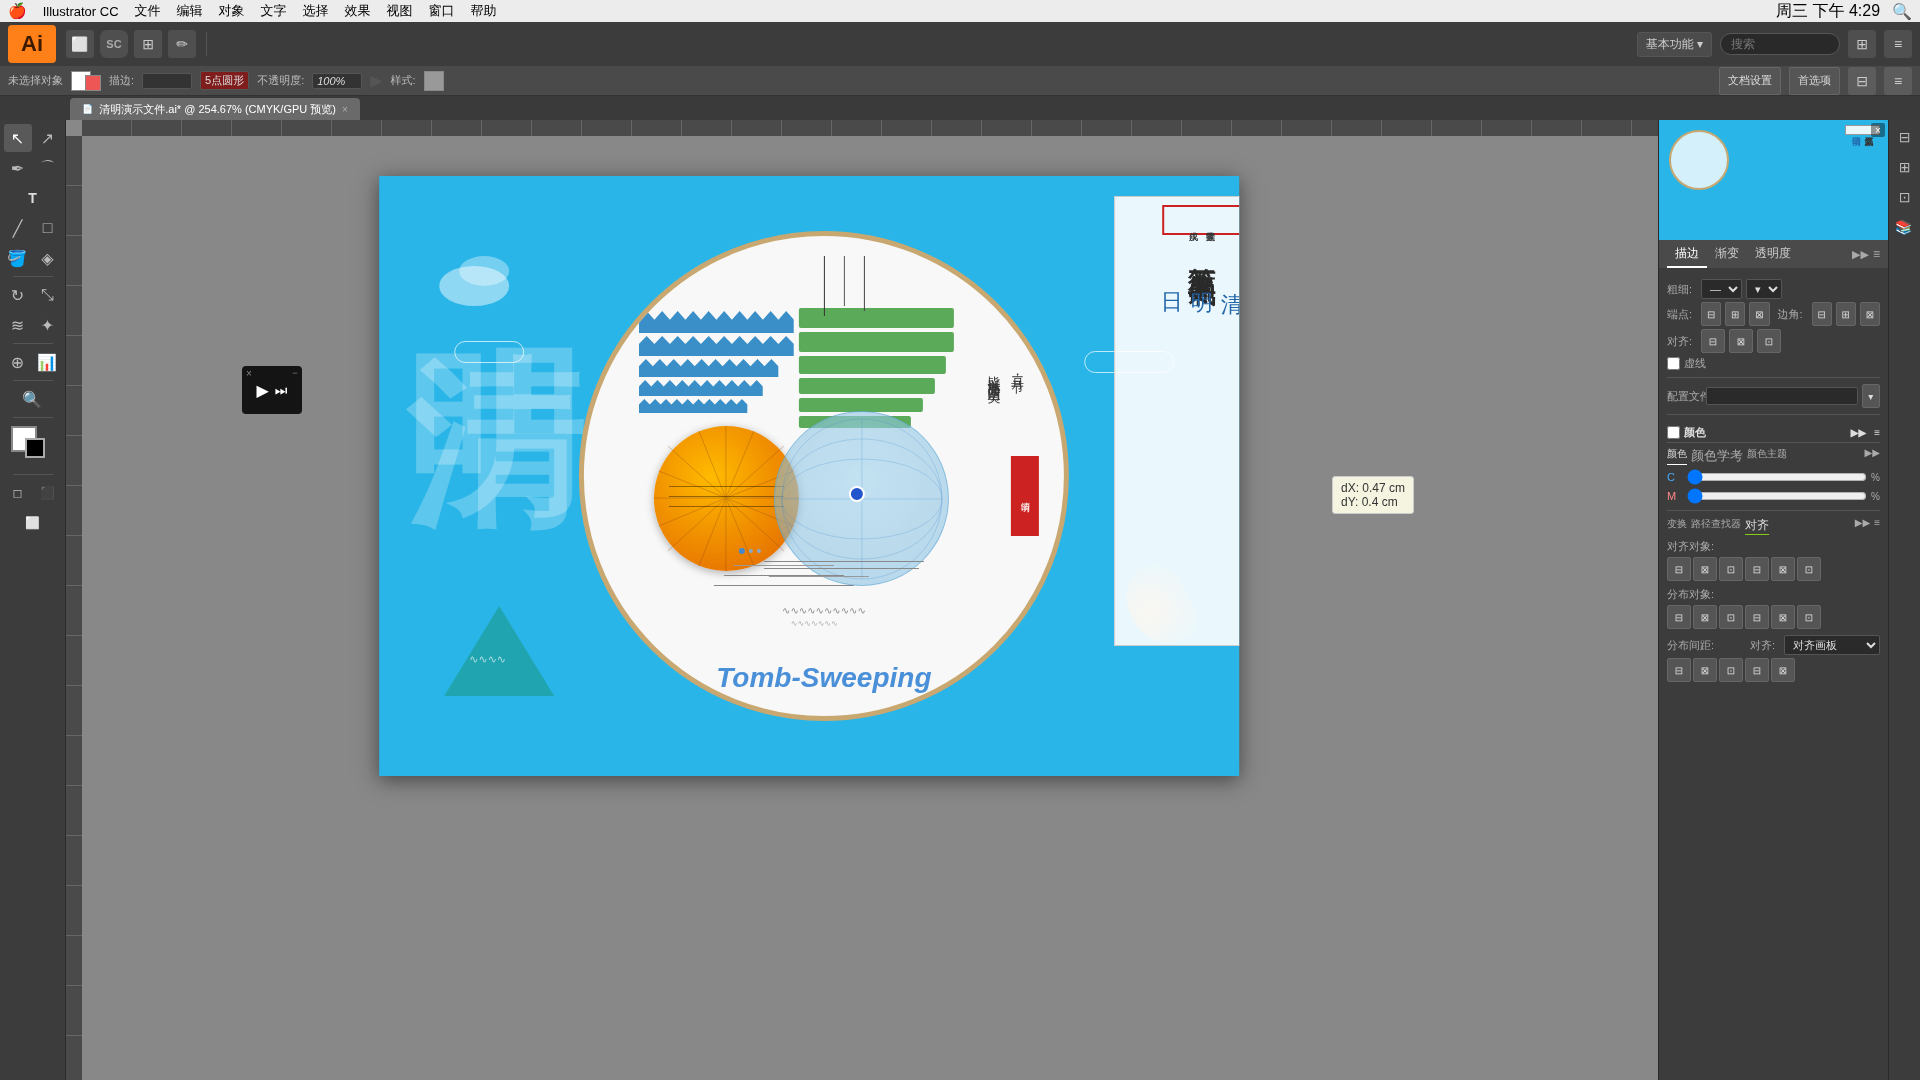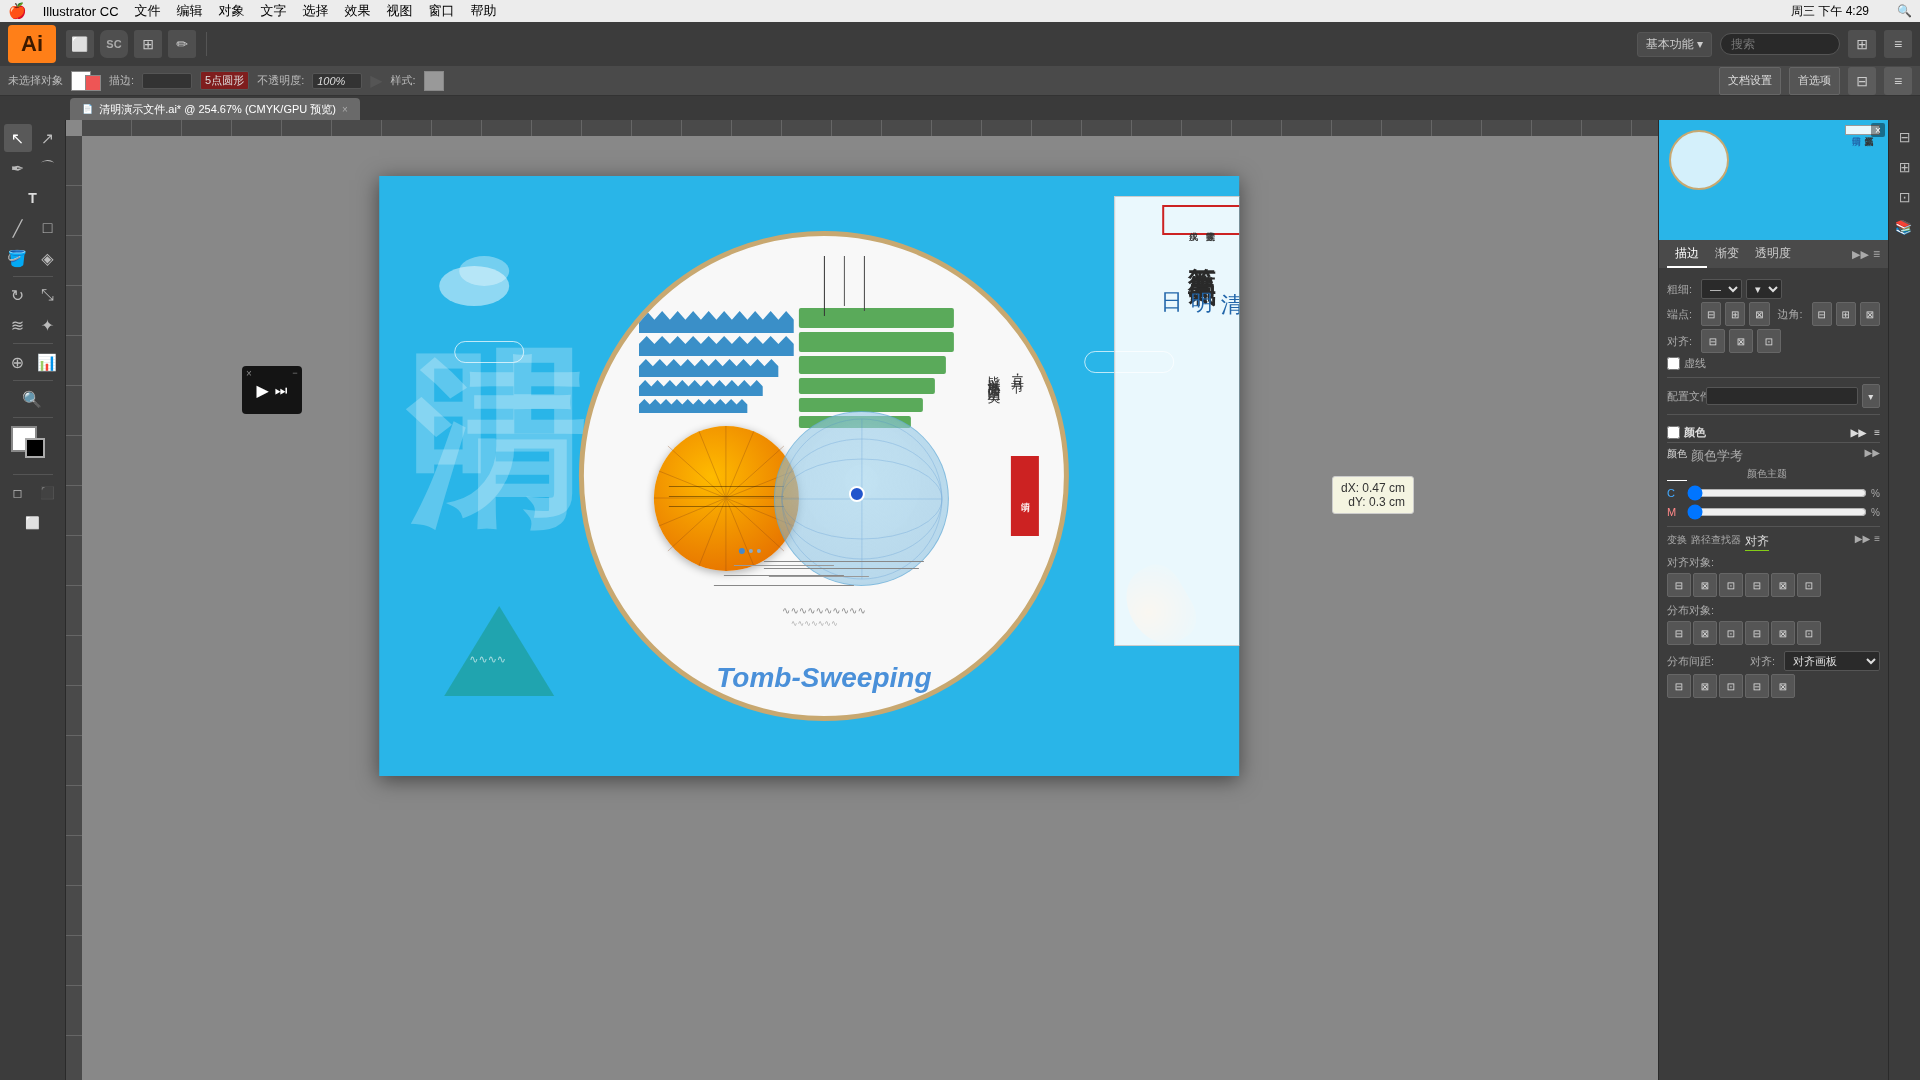--- a/index.html
+++ b/index.html
@@ -6,21 +6,21 @@
     body { width: 1920px; height: 1080px; overflow: hidden; background: #1e1e1e; font-family: 'PingFang SC', 'Microsoft YaHei', sans-serif; }
 
     
     #menu-bar {
       width: 100%; height: 22px; background: #ececec;
       display: flex; align-items: center; padding: 0 8px;
       font-size: 13px; color: #000; gap: 16px;
     }
     .menu-item { cursor: pointer; white-space: nowrap; }
     .apple-icon { font-size: 15px; }
-    .menu-right { margin-left: auto; display: flex; gap: 28px; align-items: center; font-size: 12px; justify-content: center; }
+    .menu-right { margin-left: auto; display: flex; gap: 12px; align-items: center; font-size: 16px; justify-content: center; }
 
     
     #app-toolbar {
       width: 100%; height: 44px; background: #3c3c3c;
       display: flex; align-items: center; padding: 0 8px; gap: 6px;
     }
     .ai-logo {
       width: 48px; height: 38px; background: #ff7f18;
       display: flex; align-items: center; justify-content: center;
       font-size: 22px; font-weight: bold; color: #3c1a00; border-radius: 4px;
@@ -157,21 +157,20 @@
       border-radius: 4px; display: flex; align-items: center; justify-content: center;
       gap: 6px;
     }
 
     
     #tooltip {
       position: absolute; right: 180px; top: 340px;
       background: rgba(250,250,250,0.95); border: 1px solid #ccc;
       border-radius: 3px; padding: 4px 8px; font-size: 12px; color: #333;
       white-space: nowrap;
-      text-align: right;
     }
 
     
     #right-panel {
       width: 230px; height: 100%; background: #3c3c3c;
       border-left: 1px solid #2a2a2a;
       display: flex; flex-direction: column;
       overflow: hidden;
     }
 
@@ -519,21 +518,21 @@
             <div style="font-size:22px;color:#2266aa;writing-mode:vertical-rl;margin-top:10px;font-weight:500;">清<br>明<br>日</div>
           </div>
         </div>
 
       </div>
 
       <div id="tooltip" style="position:absolute;right:260px;top:340px;background:rgba(250,250,230,0.95);
                   border:1px solid #ccc;border-radius:3px;padding:4px 8px;font-size:12px;color:#333;
                   white-space:nowrap;z-index:20;">
         <div>dX: 0.47 cm</div>
-        <div>dY: 0.3 cm</div>
+        <div>dY: 0.4 cm</div>
       </div>
 
       <div id="video-panel" style="position:absolute;left:160px;top:230px;width:60px;height:48px;
                   background:rgba(0,0,0,0.85);border-radius:4px;
                   display:flex;align-items:center;justify-content:center;gap:6px;z-index:20;">
         <span style="color:#fff;font-size:16px;cursor:pointer;">▶</span>
         <span style="color:#fff;font-size:14px;cursor:pointer;">⏭</span>
         <div style="position:absolute;top:2px;left:2px;width:10px;height:10px;
                     display:flex;align-items:center;justify-content:center;cursor:pointer;">
           <span style="color:#888;font-size:10px;">×</span>
@@ -623,21 +622,21 @@
       <div class="panel-section-header">
         <input type="checkbox" style="">
         <span>颜色</span>
         <span style="margin-left:auto;font-size:10px;">▶▶</span>
         <span style="margin-left:4px;font-size:10px;">≡</span>
       </div>
 
       <div style="display:flex;gap:4px;margin-bottom:4px;">
         <span style="color:#ddd;font-size:10px;cursor:pointer;border-bottom:1px solid #fff;">颜色</span>
         <span style="color:#aaa;font-size:13px;cursor:pointer;">颜色学考</span>
-        <span style="color:#aaa;font-size:10px;cursor:pointer;margin-top:20px;">颜色主题</span>
+        <span style="color:#aaa;font-size:10px;cursor:pointer;">颜色主题</span>
         <span style="margin-left:auto;color:#aaa;font-size:10px;">▶▶</span>
       </div>
 
       <div class="panel-row">
         <span class="panel-label" style="color:#4af;min-width:16px;">C</span>
         <input type="range" style="flex: 1 1 0%;" min="0" max="100" value="0">
         <span style="color:#aaa;font-size:10px;">%</span>
       </div>
       <div class="panel-row">
         <span class="panel-label" style="color:#f88;min-width:16px;">M</span>

